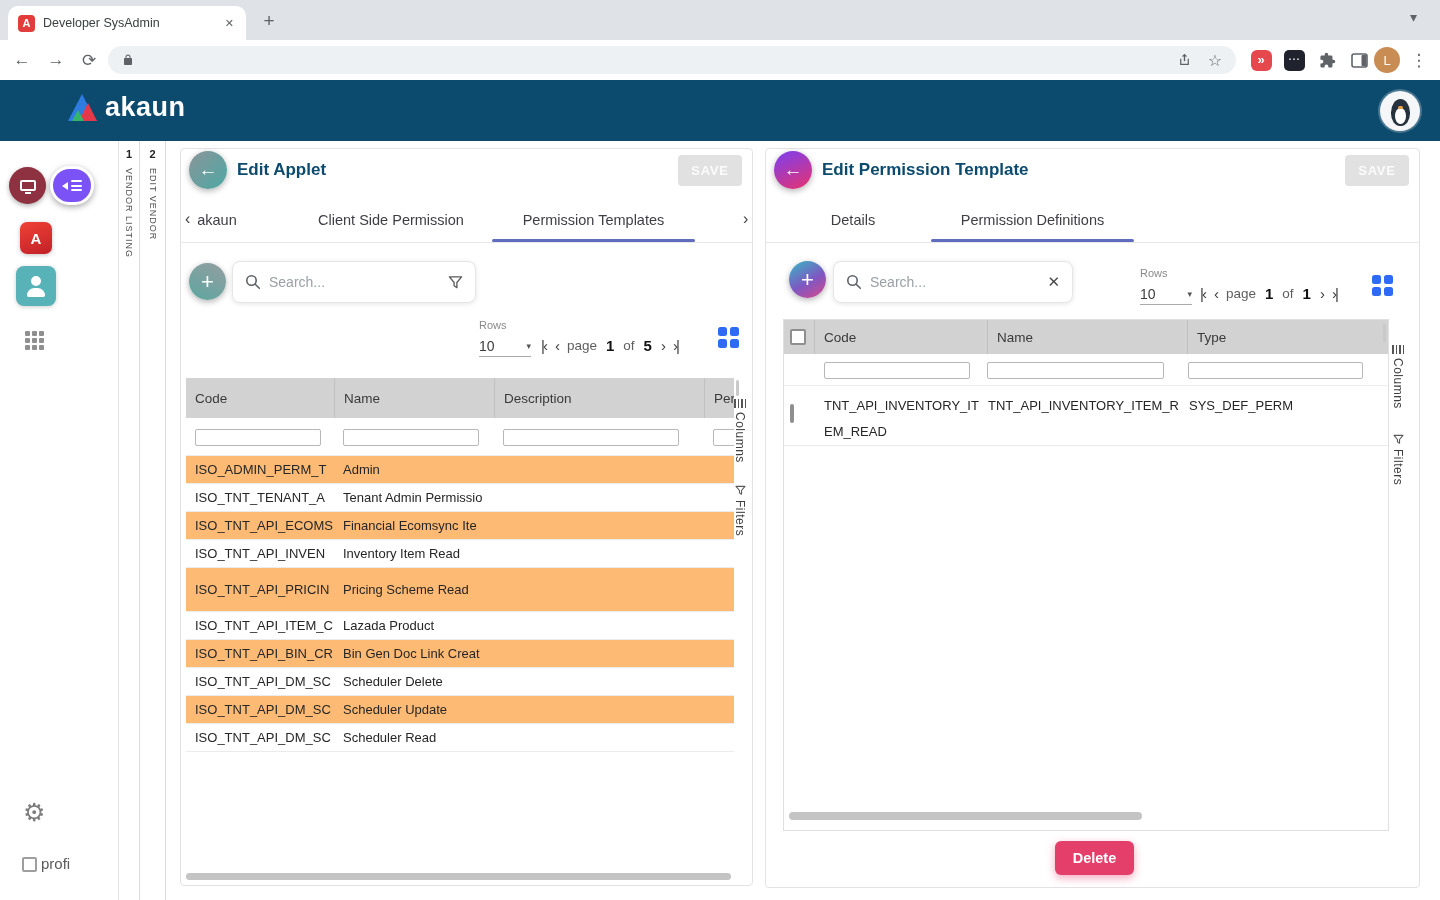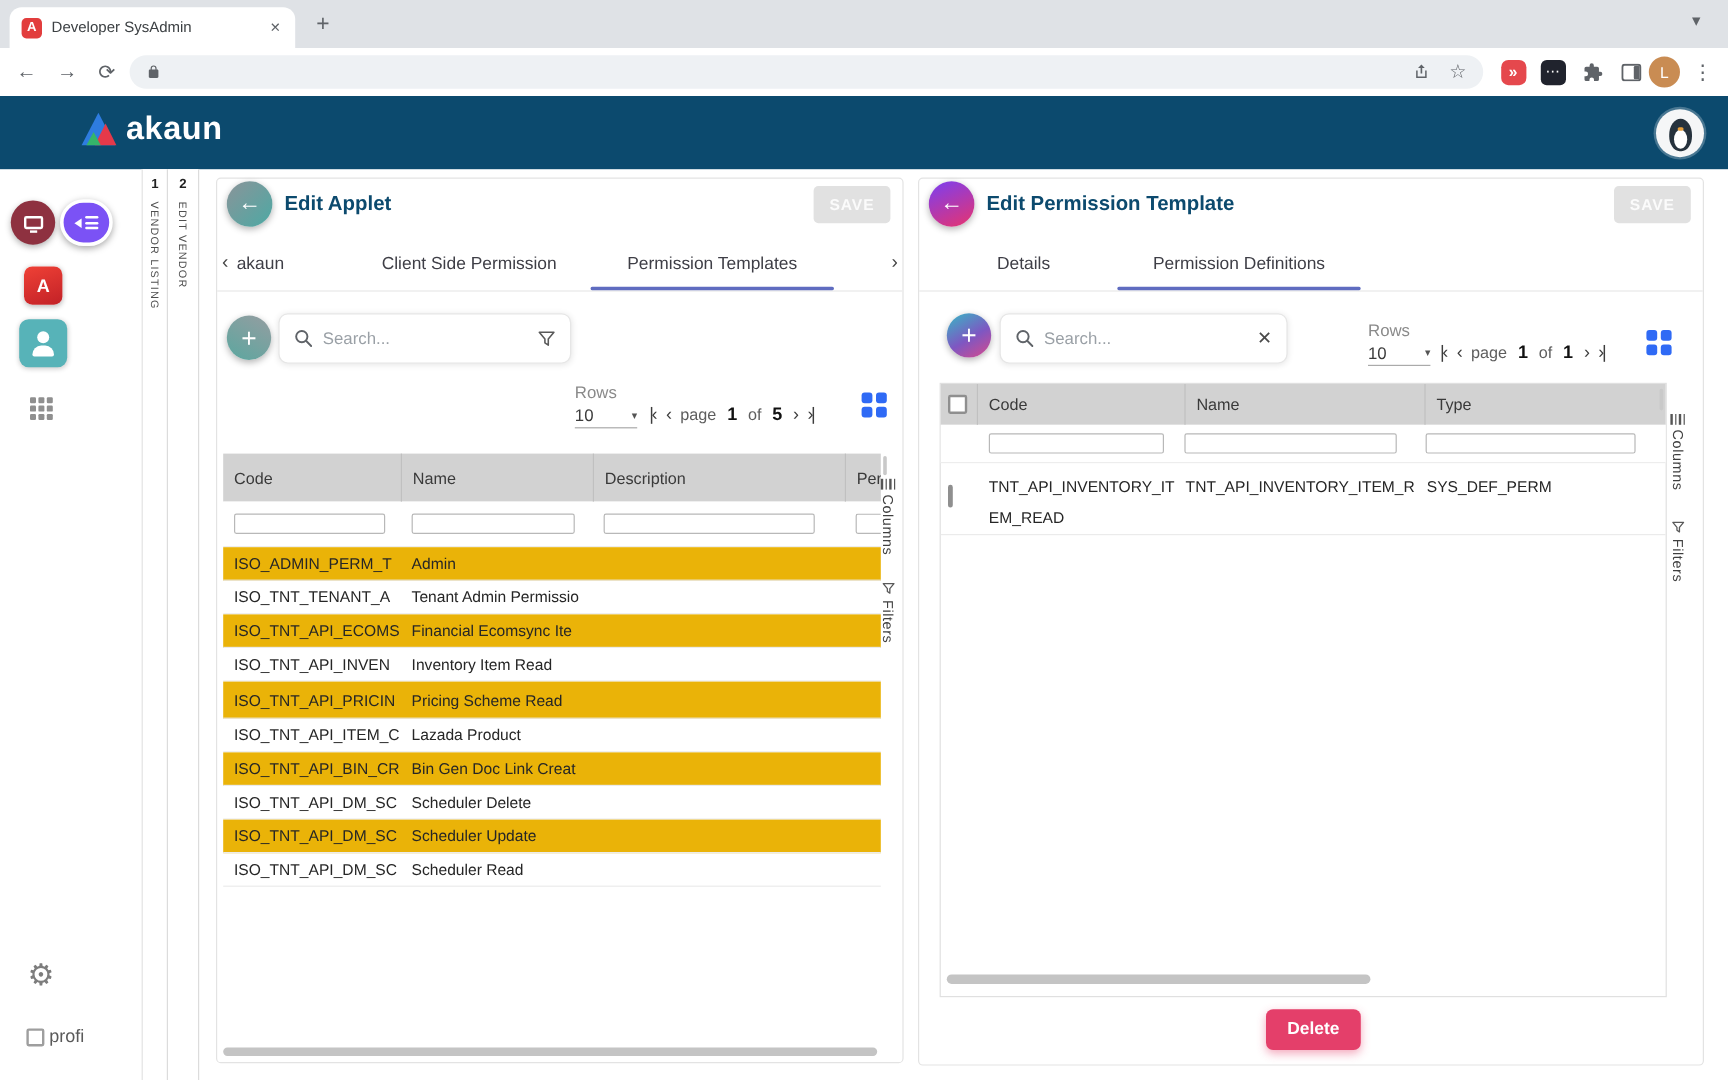--- a/index.html
+++ b/index.html
@@ -74,38 +74,38 @@
   .tab{position:absolute;top:0;height:100%;display:flex;align-items:center;justify-content:center;font-size:14.5px;color:#3e3e46;cursor:pointer;white-space:nowrap;overflow:hidden}
   .tab.active::after{content:"";position:absolute;left:0;right:0;bottom:0;height:3px;background:#5f6cc0;border-radius:2px}
   .tab-scroll{position:absolute;top:13px;font-size:16px;color:#444;cursor:pointer}
   .plus-btn{position:absolute;width:37px;height:37px;border-radius:50%;color:#fff;font-size:22px;display:flex;align-items:center;justify-content:center;border:none;box-shadow:0 2px 6px rgba(0,0,0,.3);cursor:pointer;font-family:inherit}
   .plus-gray{background:linear-gradient(210deg,#959da1,#5ba79f)}
   .plus-grad{background:linear-gradient(150deg,#36b9c5,#7e57c2 55%,#d84a8b)}
   .searchbox{position:absolute;height:42px;background:#fff;border:1px solid #e6e6e6;border-radius:8px;box-shadow:0 1px 5px rgba(0,0,0,.10);display:flex;align-items:center;padding:0 12px;gap:8px}
   .searchbox input{border:none;outline:none;flex:1;font-size:14px;color:#333;font-family:inherit;background:transparent;min-width:0}
   .searchbox input::placeholder{color:#9aa0a6}
   .icon-btn{display:flex;align-items:center;justify-content:center;cursor:pointer;background:none;border:none}
-  .rows-label{position:absolute;font-size:14px;color:#8a8a8a}
+  .rows-label{position:absolute;font-size:11px;color:#8a8a8a}
   .rows-select{position:absolute;width:52px;height:22px;border-bottom:1px solid #aaa;display:flex;align-items:center;justify-content:space-between;font-size:14px;color:#3c3c3c;cursor:pointer}
   .rows-select .caret{font-size:9px;color:#555}
   .pager{position:absolute;display:flex;align-items:center;gap:9px;font-size:13.5px;color:#5e5e5e}
   .pager .pgbtn{font-size:15px;color:#3c3c3c;cursor:pointer;letter-spacing:-2px}
   .pager b{font-size:15px;color:#111}
   .apps-btn{position:absolute;width:38px;height:38px;border-radius:8px;display:flex;align-items:center;justify-content:center;background:#fff;border:none;cursor:pointer}
   .apps-ic{display:grid;grid-template-columns:9px 9px;grid-template-rows:9px 9px;gap:3px}
   .apps-ic i{background:#2f6af5;border-radius:2.5px}
 
   
   .thead{display:flex;background:#d2d2d2}
   .th{display:flex;align-items:center;padding-left:9px;font-size:13.5px;color:#3a3a3a;overflow:hidden;white-space:nowrap}
   .th + .th{border-left:1px solid #c0c0c0}
   .tfilter{display:flex;align-items:center;border-bottom:1px solid #ededed;background:#fff}
   .flt{height:17px;border:1px solid #b8b8b8;border-radius:2px;margin-left:9px;font-family:inherit;font-size:12px;padding:0 4px;outline:none}
   .trow{display:flex;align-items:center;font-size:13px;color:#262626;border-bottom:1px solid #ebebeb;cursor:pointer}
-  .trow.alt{background:#eab308}
+  .trow.alt{background:#fdba74}
   .td{padding-left:9px;overflow:hidden;white-space:nowrap}
   .hscroll{position:absolute;background:#c4c4c4;border-radius:4px;height:7px;cursor:pointer}
   .vscroll{position:absolute;background:#c9c9c9;border-radius:2px;width:3px;cursor:pointer}
   .chk{width:16px;height:16px;border:2px solid #8f8f8f;border-radius:2px;background:#fff;cursor:pointer;flex:0 0 auto}
   .sidestrip-item{position:absolute;display:flex;flex-direction:column;align-items:center;cursor:pointer}
   .vtext{writing-mode:vertical-rl;font-size:12px;color:#3f3f3f;letter-spacing:.5px;margin-top:4px}
   .grip{display:flex;gap:2px}
   .grip i{width:1.5px;height:9px;background:#555}
   .delete-btn{position:absolute;width:79px;height:34px;background:#e43f6a;color:#fff;border:none;border-radius:6px;font-size:14.5px;font-weight:bold;font-family:inherit;box-shadow:0 3px 8px rgba(228,63,106,.45);cursor:pointer}
 </style>
@@ -297,21 +297,21 @@
           <div class="td" style="width:160px">Tenant Admin Permissio</div>
         </div>
       <div class="trow alt" style="height:28px">
           <div class="td" style="width:148px">ISO_TNT_API_ECOMS</div>
           <div class="td" style="width:160px">Financial Ecomsync Ite</div>
         </div>
       <div class="trow" style="height:28px">
           <div class="td" style="width:148px">ISO_TNT_API_INVEN</div>
           <div class="td" style="width:160px">Inventory Item Read</div>
         </div>
-      <div class="trow alt" style="height:31px">
+      <div class="trow alt" style="height:44px">
           <div class="td" style="width:148px">ISO_TNT_API_PRICIN</div>
           <div class="td" style="width:160px">Pricing Scheme Read</div>
         </div>
       <div class="trow" style="height:28px">
           <div class="td" style="width:148px">ISO_TNT_API_ITEM_C</div>
           <div class="td" style="width:160px">Lazada Product</div>
         </div>
       <div class="trow alt" style="height:28px">
           <div class="td" style="width:148px">ISO_TNT_API_BIN_CR</div>
           <div class="td" style="width:160px">Bin Gen Doc Link Creat</div>

